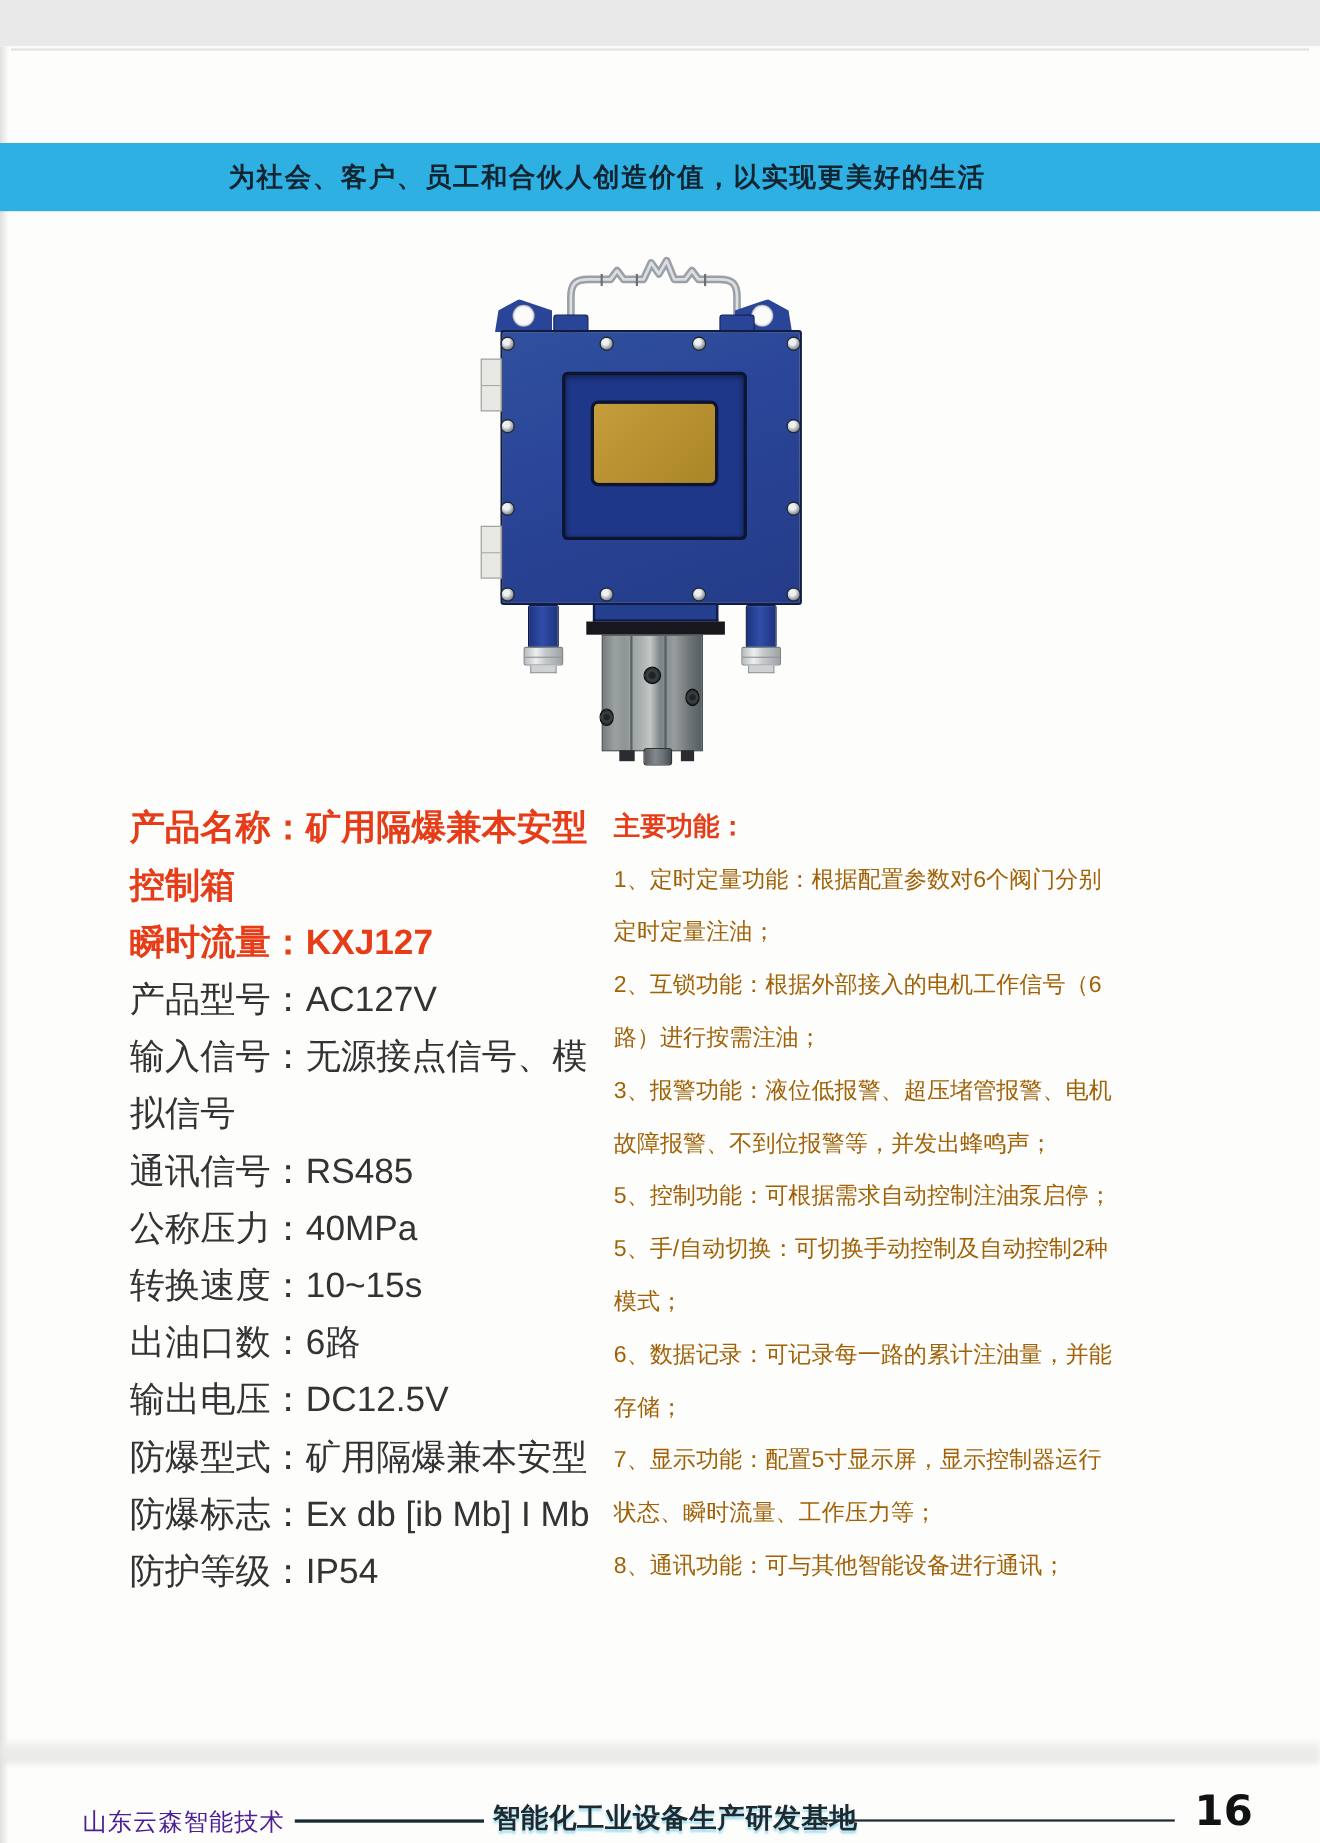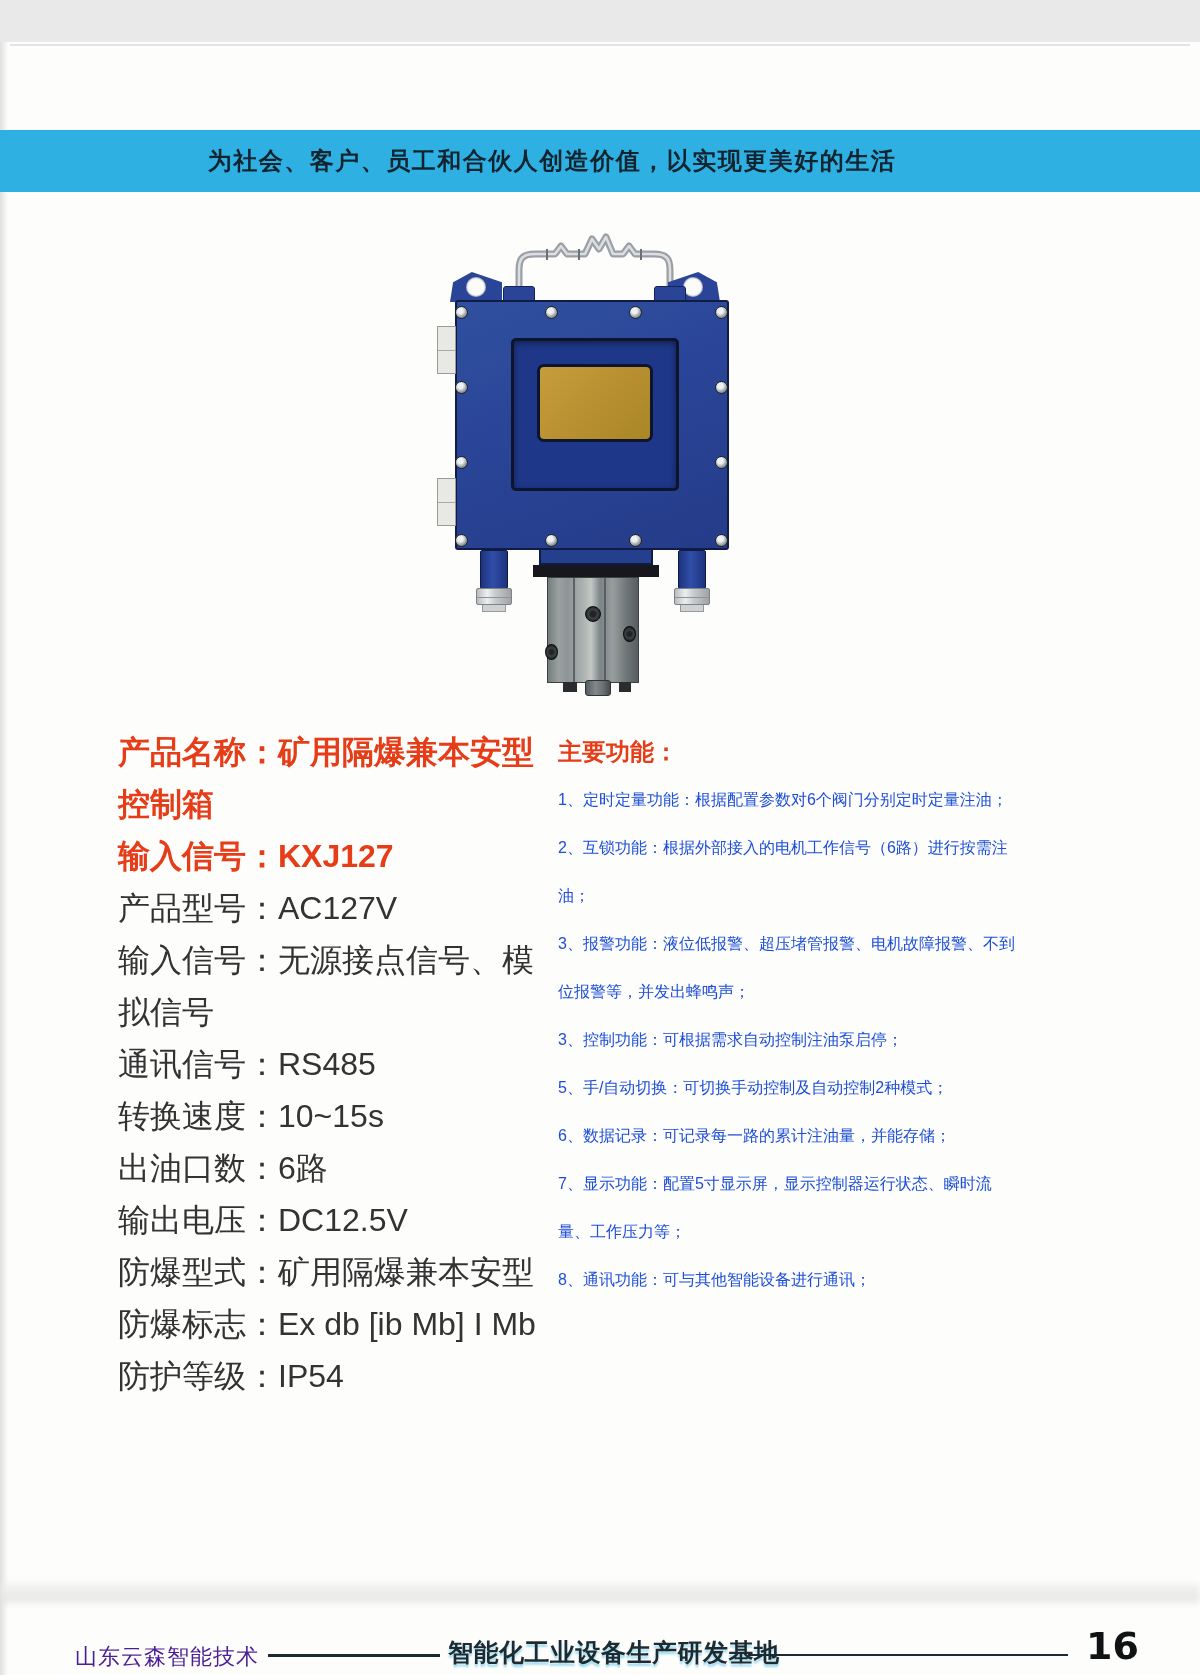--- a/index.html
+++ b/index.html
@@ -49,21 +49,21 @@
   .d-gnut{top:358px;width:36px;height:17px;border:1px solid #7d8285;border-radius:2px;
       background:linear-gradient(90deg,#b9bdc0,#edefef 30%,#c7cacc 55%,#9ea3a6);}
   .d-gnut::after{content:"";position:absolute;left:0;top:50%;width:100%;height:1px;background:#8e9396;}
   .d-gtip{top:375px;width:24px;height:7px;background:#cfd2d3;border:1px solid #96999b;border-top:none;}
 
   
   .specs{position:absolute;left:118px;top:684px;width:430px;word-break:break-all;}
   .spec-line{font-size:32px;line-height:52px;color:#333;}
   .functions{position:absolute;left:558px;top:686px;width:462px;word-break:break-all;}
   .fn-title{font-size:24px;line-height:48px;font-weight:bold;color:#e63c17;}
-  .fn-item{font-size:16px;line-height:48px;color:#1d4ed8;}
+  .fn-item{font-size:21px;line-height:48px;color:#a16207;}
   .c-red{color:#e63c17;font-weight:bold;}
   .c-dark{color:#333;}
 
   
   .ghost-band{position:absolute;left:0;top:1542px;width:1200px;height:19px;
       background:linear-gradient(#ededeb,#e3e3e1);filter:blur(3px);opacity:.8;}
   .ghost-bottom{position:absolute;left:120px;top:1666px;width:960px;height:9px;filter:blur(2px);opacity:.8;
       background:linear-gradient(90deg,rgba(0,0,0,0),#efe6cc 30%,#d8ebee 55%,#e8e2d8 75%,rgba(0,0,0,0));}
 
   
@@ -136,29 +136,30 @@
     <div class="d-gnut" style="left:51px;"></div>
     <div class="d-gtip" style="left:57px;"></div>
     <div class="d-gland" style="left:253px;"></div>
     <div class="d-gnut" style="left:249px;"></div>
     <div class="d-gtip" style="left:255px;"></div>
   </div>
 
   <div class="specs">
     <div class="spec-line c-red">产品名称：矿用隔爆兼本安型控制箱</div>
 
-    <div class="spec-line c-red">输入信号：KXJ127</div>
+    <div class="spec-line c-red">瞬时流量：KXJ127</div>
 
     <div class="spec-line c-dark">产品型号：AC127V</div>
 
     <div class="spec-line c-dark">输入信号：无源接点信号、模拟信号</div>
 
 
     <div class="spec-line c-dark">通讯信号：RS485</div>
 
+    <div class="spec-line c-dark">公称压力：40MPa</div>
 
     <div class="spec-line c-dark">转换速度：10~15s</div>
 
     <div class="spec-line c-dark">出油口数：6路</div>
 
     <div class="spec-line c-dark">输出电压：DC12.5V</div>
 
 
     <div class="spec-line c-dark">防爆型式：矿用隔爆兼本安型</div>
 
@@ -169,21 +170,21 @@
 
   <div class="functions">
     <div class="fn-title">主要功能：</div>
     <div>
     <div class="fn-item">1、定时定量功能：根据配置参数对6个阀门分别定时定量注油；</div>
 
     <div class="fn-item">2、互锁功能：根据外部接入的电机工作信号（6路）进行按需注油；</div>
 
     <div class="fn-item">3、报警功能：液位低报警、超压堵管报警、电机故障报警、不到位报警等，并发出蜂鸣声；</div>
 
-    <div class="fn-item">3、控制功能：可根据需求自动控制注油泵启停；</div>
+    <div class="fn-item">5、控制功能：可根据需求自动控制注油泵启停；</div>
 
     <div class="fn-item">5、手/自动切换：可切换手动控制及自动控制2种模式；</div>
 
     <div class="fn-item">6、数据记录：可记录每一路的累计注油量，并能存储；</div>
 
     <div class="fn-item">7、显示功能：配置5寸显示屏，显示控制器运行状态、瞬时流量、工作压力等；</div>
 
     <div class="fn-item">8、通讯功能：可与其他智能设备进行通讯；</div>
   </div>
   </div>

